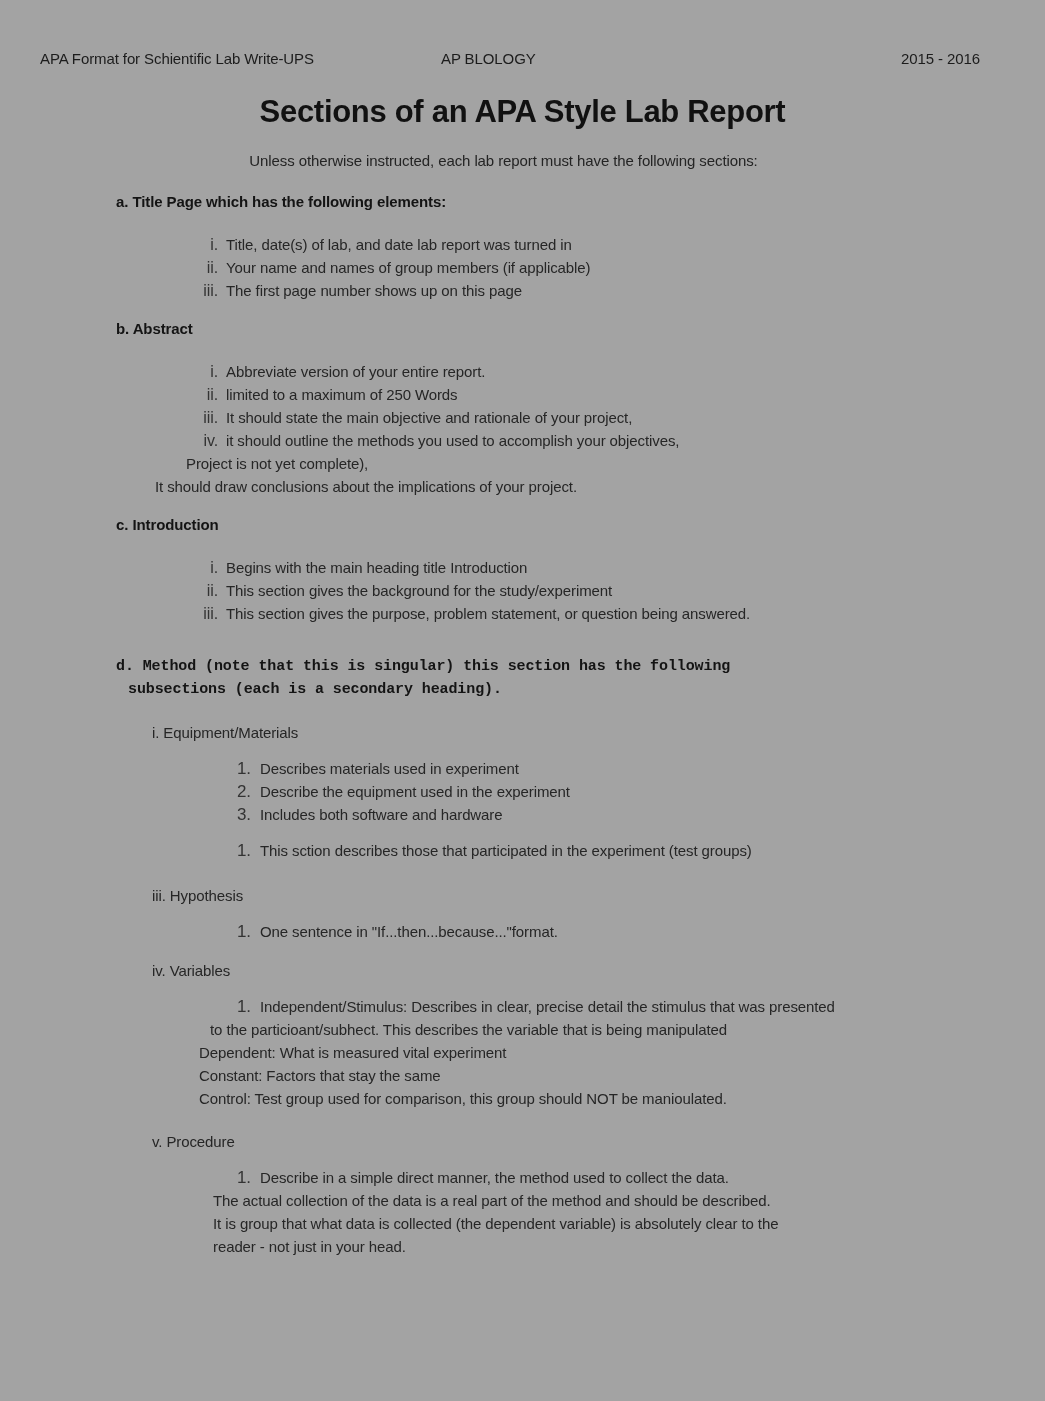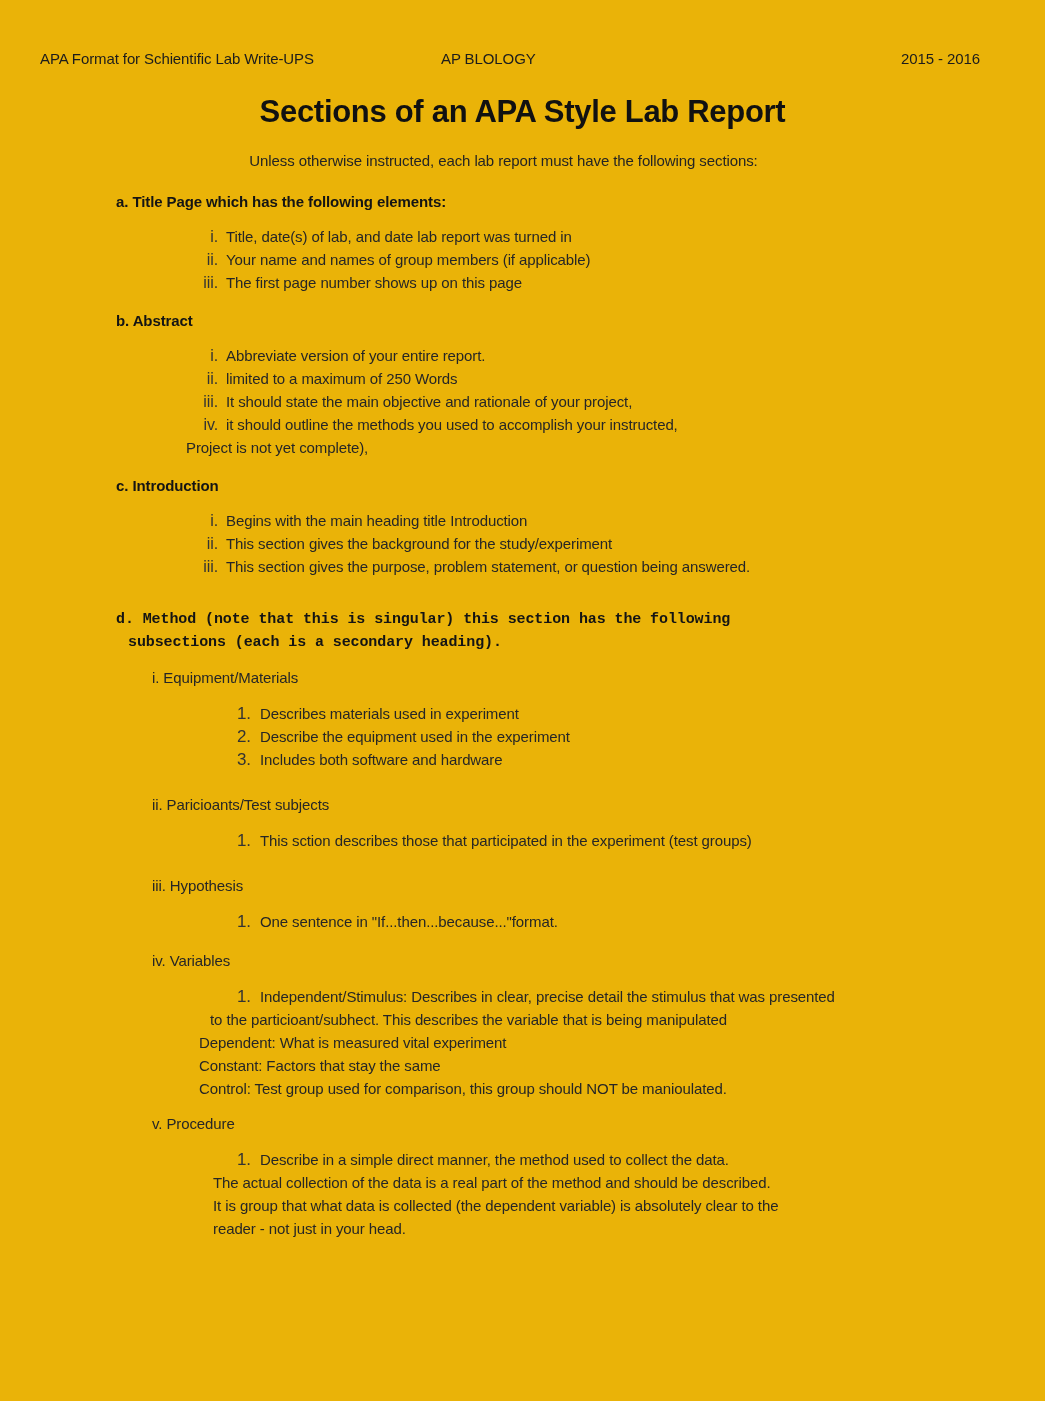--- a/index.html
+++ b/index.html
@@ -1,20 +1,20 @@
 <!DOCTYPE html>
 <html><head>
 <meta charset="utf-8">
 <style>
   html, body { margin: 0; padding: 0; background: #ffffff; }
   .page {
     position: relative;
     width: 1045px;
     height: 1401px;
-    background: #eab308;
+    background: #a3a3a3;
     font-family: "Liberation Sans", sans-serif;
     color: #222222;
     overflow: hidden;
   }
   .header {
     position: absolute;
     top: 50px; left: 40px; right: 0;
     height: 20px;
     font-size: 15px;
     letter-spacing: -0.1px;
@@ -71,21 +71,21 @@
     white-space: normal;
     width: 672px;
     text-indent: -12px;
     padding-left: 12px;
   }
 
   
   .gap-none    { margin-top: 0; }
   .gap-sub     { margin-top: 13px; }
   .gap-med     { margin-top: 16px; }
-  .gap-para    { margin-top: 12px; }
+  .gap-para    { margin-top: 20px; }
   .gap-sec2    { margin-top: 22px; }
   .gap-section { margin-top: 15px; }
   .gap-xl      { margin-top: 30px; font-family: Liberation Mono, monospace; }
 
   .marker {
     display: inline-block;
     text-align: right;
     color: #333333;
   }
   .ind-roman .marker { width: 22px; margin-right: 8px; font-size: 16px; }
@@ -106,32 +106,32 @@
 
   <div class="doc-body">
       <div class="line ind-heading bold gap-none">a. Title Page which has the following elements:</div>
       <div class="line ind-roman gap-para"><span class="marker">i.</span><span>Title, date(s) of lab, and date lab report was turned in</span></div>
       <div class="line ind-roman gap-none"><span class="marker">ii.</span><span>Your name and names of group members (if applicable)</span></div>
       <div class="line ind-roman gap-none"><span class="marker">iii.</span><span>The first page number shows up on this page</span></div>
       <div class="line ind-heading bold gap-section">b. Abstract</div>
       <div class="line ind-roman gap-para"><span class="marker">i.</span><span>Abbreviate version of your entire report.</span></div>
       <div class="line ind-roman gap-none"><span class="marker">ii.</span><span>limited to a maximum of 250 Words</span></div>
       <div class="line ind-roman gap-none"><span class="marker">iii.</span><span>It should state the main objective and rationale of your project,</span></div>
-      <div class="line ind-roman gap-none"><span class="marker">iv.</span><span>it should outline the methods you used to accomplish your instructed,</span></div>
+      <div class="line ind-roman gap-none"><span class="marker">iv.</span><span>it should outline the methods you used to accomplish your objectives,</span></div>
       <div class="line ind-cont-bv gap-none">Project is not yet complete),</div>
+      <div class="line ind-concl gap-none">It should draw conclusions about the implications of your project.</div>
       <div class="line ind-heading bold gap-section">c. Introduction</div>
       <div class="line ind-roman gap-para"><span class="marker">i.</span><span>Begins with the main heading title Introduction</span></div>
       <div class="line ind-roman gap-none"><span class="marker">ii.</span><span>This section gives the background for the study/experiment</span></div>
       <div class="line ind-roman gap-none"><span class="marker">iii.</span><span>This section gives the purpose, problem statement, or question being answered.</span></div>
       <div class="line ind-heading bold wrap gap-xl">d. Method (note that this is singular) this section has the following subsections (each is a secondary heading).</div>
       <div class="line ind-subhead gap-para">i. Equipment/Materials</div>
       <div class="line ind-num gap-sub"><span class="marker">1.</span><span>Describes materials used in experiment</span></div>
       <div class="line ind-num gap-none"><span class="marker">2.</span><span>Describe the equipment used in the experiment</span></div>
       <div class="line ind-num gap-none"><span class="marker">3.</span><span>Includes both software and hardware</span></div>
-      <div class="line ind-subhead gap-sec2">ii. Paricioants/Test subjects</div>
       <div class="line ind-num gap-sub"><span class="marker">1.</span><span>This sction describes those that participated in the experiment (test groups)</span></div>
       <div class="line ind-subhead gap-sec2">iii. Hypothesis</div>
       <div class="line ind-num gap-sub"><span class="marker">1.</span><span>One sentence in "If...then...because..."format.</span></div>
       <div class="line ind-subhead gap-med">iv. Variables</div>
       <div class="line ind-num gap-sub"><span class="marker">1.</span><span>Independent/Stimulus: Describes in clear, precise detail the stimulus that was presented</span></div>
       <div class="line ind-cont-iv gap-none">to the particioant/subhect. This describes the variable that is being manipulated</div>
       <div class="line ind-var gap-none">Dependent: What is measured vital experiment</div>
       <div class="line ind-var gap-none">Constant: Factors that stay the same</div>
       <div class="line ind-var gap-none">Control: Test group used for comparison, this group should NOT be manioulated.</div>
       <div class="line ind-subhead gap-para">v. Procedure</div>

